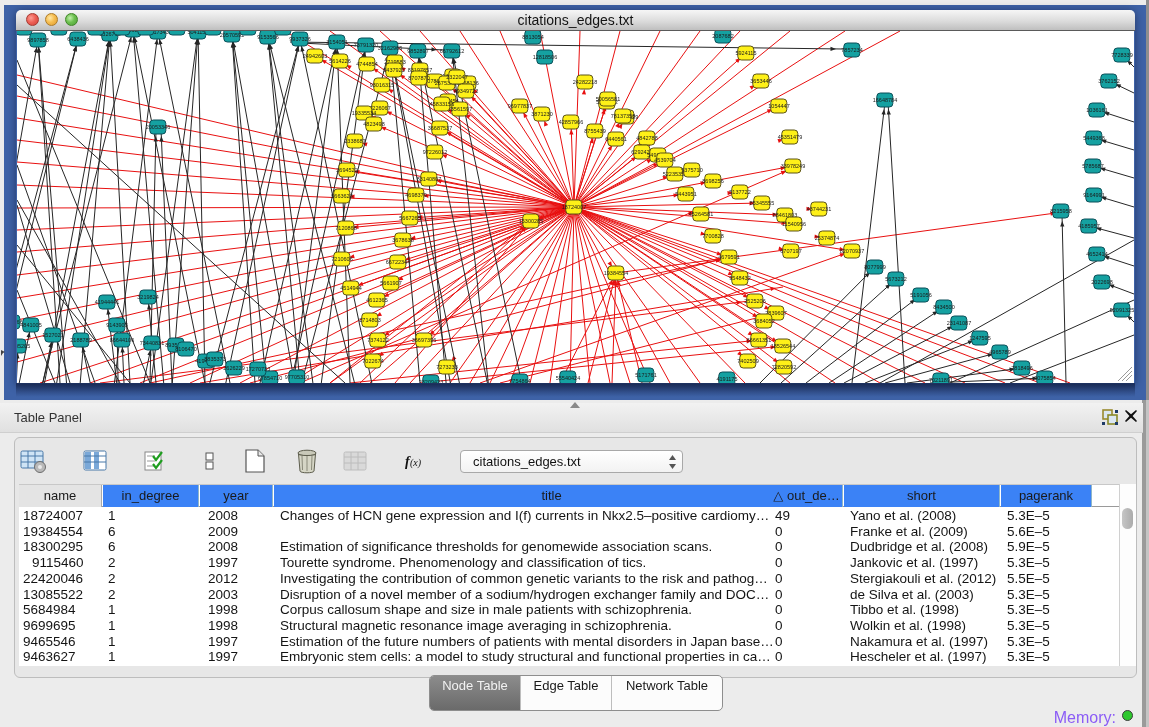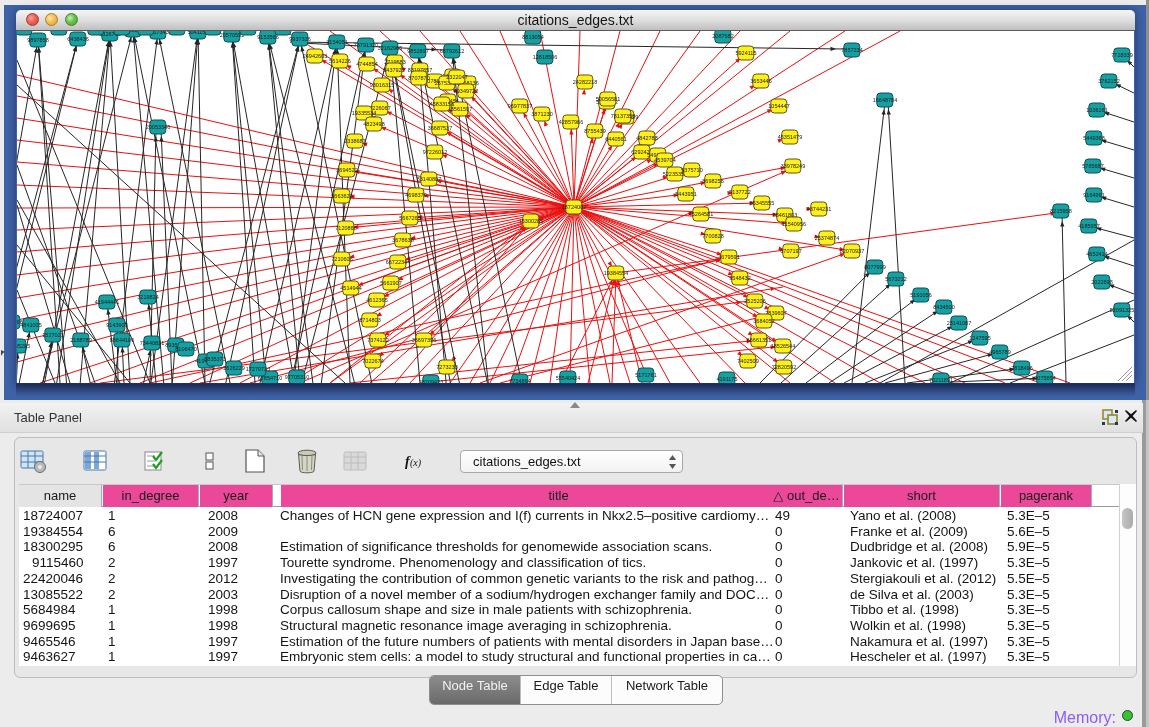--- a/index.html
+++ b/index.html
@@ -9,25 +9,25 @@
  box-shadow:0 1px 8px rgba(0,0,20,.45)}
 #titlebar{left:16px;top:10px;width:1119px;height:21px;border-radius:5px 5px 0 0;
  background:linear-gradient(#f6f6f6,#dcdcdc 55%,#bfbfbf);border-bottom:1px solid #5a5a5a;
  font-size:14px;color:#141414;text-align:center;line-height:21px}
 .tl{width:13px;height:13px;border-radius:50%;top:3px}
 #panelbar{left:0;top:403px;width:1143px;height:30px;background:linear-gradient(#f2f2f2,#e0e0e0);
  border-bottom:1px solid #cfcfcf;font-size:13px;color:#333;line-height:30px}
 #cont{left:14px;top:437px;width:1123px;height:241px;background:#e7e7e7;
  border:1px solid #bdbdbd;border-radius:6px}
 #thead{left:19px;top:484px;width:1100px;height:23px;background:#fff;border-top:1px solid #c8c8c8;border-bottom:1px solid #9a9a9a}
-.hc{position:absolute;top:0;height:22px;background:#ec4899;border-right:1px solid #8fb6c8;
+.hc{position:absolute;top:0;height:22px;background:#3b82f6;border-right:1px solid #8fb6c8;
  font-size:13px;color:#1a1a1a;text-align:center;line-height:22px}
 .trow{position:absolute;left:19px;width:1100px;height:16px;font-size:13.5px;color:#141414}
 .trow span{position:absolute;top:0;white-space:nowrap}
-#tabs{left:429px;top:675px;width:294px;height:30px;border:1px solid #8e8e8e;border-radius:5px;
+#tabs{left:429px;top:675px;width:294px;height:36px;border:1px solid #8e8e8e;border-radius:5px;
  background:#fcfcfc;font-size:13px;color:#1a1a1a;display:flex}
 #tabs div{flex:0 0 auto;text-align:center;line-height:19px}
 </style></head><body>
 <div class="abs" id="desktop"></div>
 <svg class="abs" style="left:0px;top:349px" width="6" height="8" viewBox="0 0 6 8">
     <path d="M1 7 L1 1 L5 3 L3 4 Z" fill="#444"></path>
   </svg>
 <div class="abs" id="win"></div>
 <svg width="1117" height="352" viewBox="0 0 1117 352" style="position:absolute;left:17px;top:31px;background:#fff">
 <g stroke="#e81010" stroke-width="1" fill="none">
@@ -831,21 +831,21 @@
  <svg class="abs" style="right:5px;top:4px" width="9" height="14" viewBox="0 0 9 14">
   <path d="M4.5 0 L8 5 H1 Z" fill="#555"></path>
       <path d="M4.5 14 L8 9 H1 Z" fill="#555"></path>
  </svg>
 </div>
 
 <div class="abs" id="thead">
  <div class="hc" style="left:0;width:83px;background:#e4e4e4;border-right:1px solid #aaa">name</div>
  <div class="hc" style="left:84px;width:96px">in_degree</div>
  <div class="hc" style="left:181px;width:73px">year</div>
- <div class="hc" style="left:262px;width:556px">title</div>
+ <div class="hc" style="left:255px;width:556px">title</div>
  <div class="hc" style="left:752px;width:72px">△ out_de…</div>
  <div class="hc" style="left:825px;width:156px">short</div>
  <div class="hc" style="left:982px;width:91px">pagerank</div>
 </div>
 <div class="abs" style="left:19px;top:507px;width:1100px;height:159px;background:#fff"></div>
 <div class="trow" style="top:508.0px">
     <span style="left:4px">18724007</span>
     <span style="left:89px">1</span>
     <span style="left:189px">2008</span>
     <span style="left:261px;width:494px;overflow:hidden;text-overflow:ellipsis">Changes of HCN gene expression and I(f) currents in Nkx2.5–positive cardiomyocytes during development</span>

